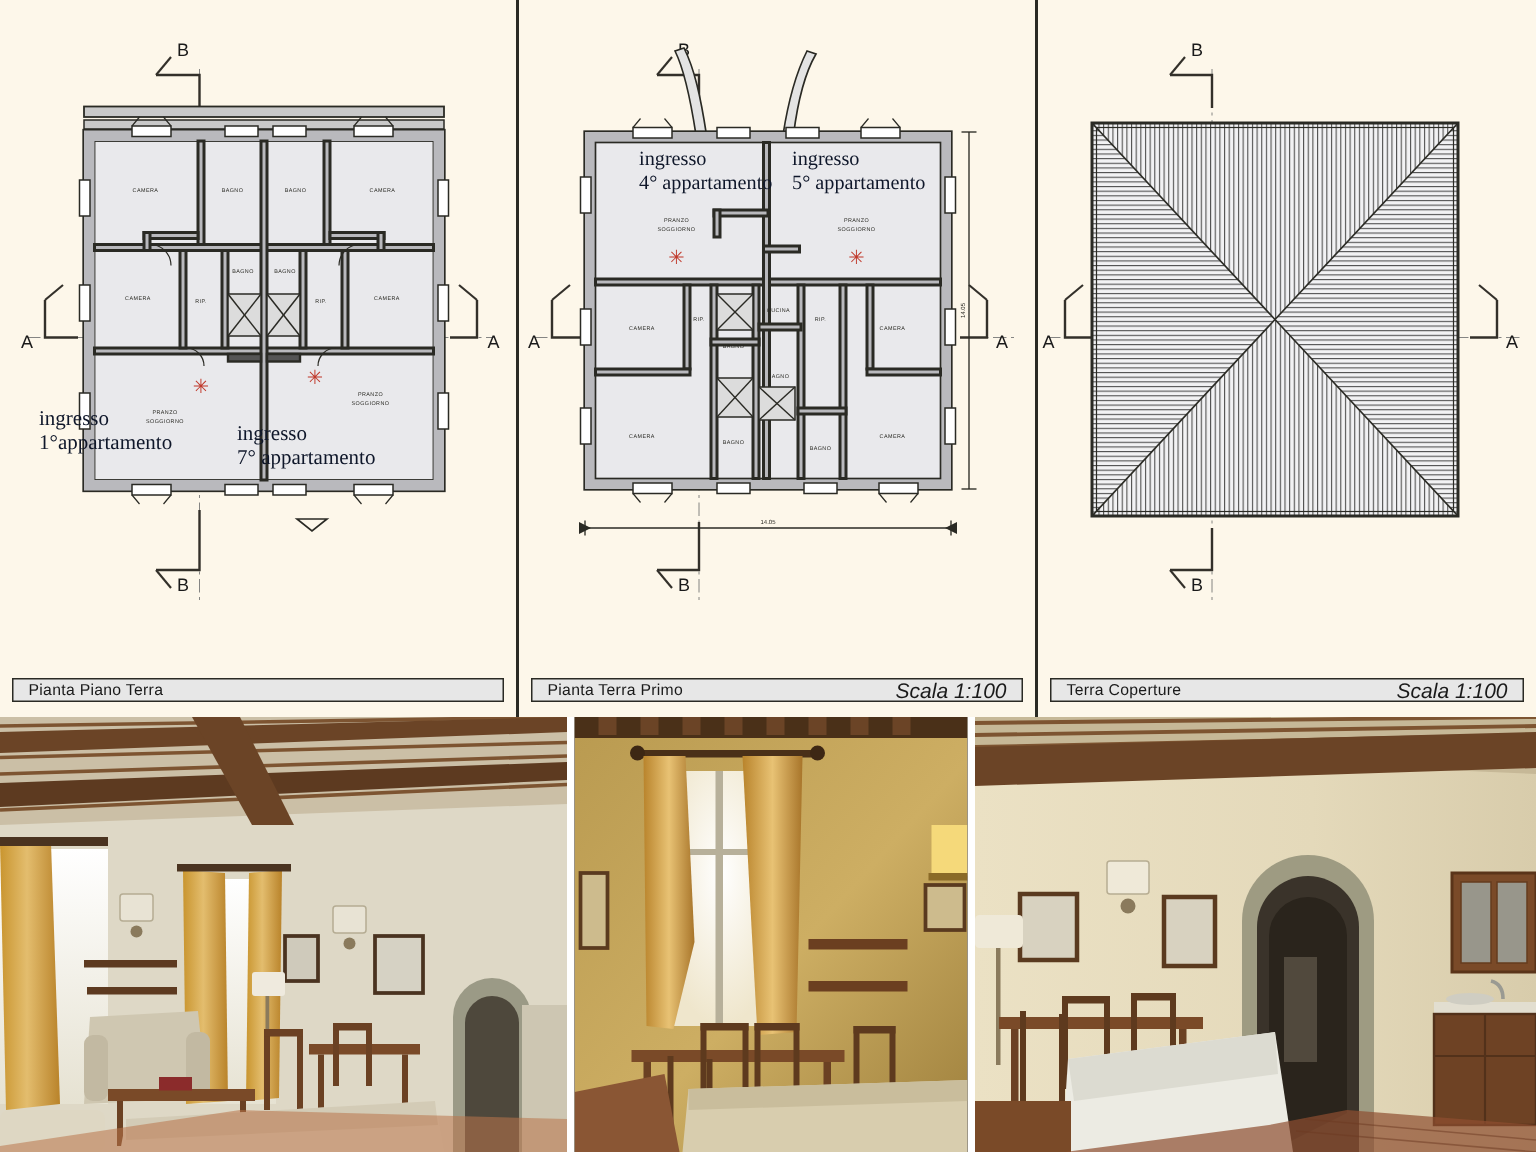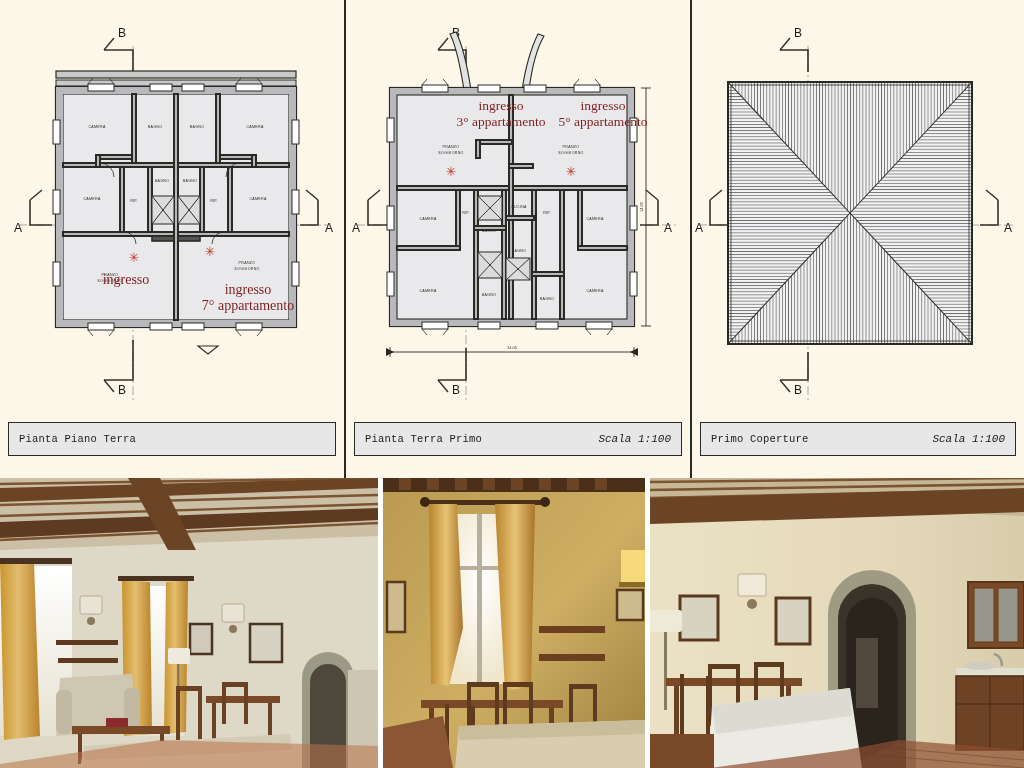--- a/index.html
+++ b/index.html
@@ -38,41 +38,41 @@
     position: absolute; left: 3px; top: 0; width: 2px; height: 478px;
     background: #2a2a24;
   }
   #sheet-frame-right {
     position: absolute; right: 3px; top: 0; width: 2px; height: 478px;
     background: #2a2a24;
   }
 
   
   .titleblock {
-    position: absolute; bottom: 22px; left: 8px; right: 8px;
-    height: 34px;
+    position: absolute; bottom: 10px; left: 8px; right: 8px;
+    height: 16px;
     background: #e7e7e7;
     border: 1.5px solid #2a2a24;
     display: flex; align-items: center;
     padding: 0 10px;
-    font-size: 10.5px; color: #1a1a1a; font-family: Liberation Mono, monospace;
+    font-size: 10.5px; color: #1a1a1a;
   }
   .tb-name { flex: 1; letter-spacing: .2px; }
-  .tb-scale { font-style: italic; font-size: 11px; }
+  .tb-scale { font-style: italic; font-size: 14px; }
 
   
   .dwg { position: absolute; left: 0; top: 0; width: 100%; height: 440px; }
   .dwg svg { display: block; }
 
   
   .redtext {
     position: absolute;
-    color: #7f1d1d;
+    color: #0f172a;
     font-family: "Liberation Serif", serif;
-    text-align: center;
+    text-align: left;
     white-space: nowrap;
     line-height: 1.15;
   }
 
   
   #photos {
     position: absolute; left: 0; top: 478px;
     width: 1024px; height: 290px;
     display: flex; gap: 5px;
     background: #ffffff;
@@ -222,20 +222,21 @@
 
         <g fill="#c0392b" font-size="13" font-family="Liberation Sans, sans-serif" text-anchor="middle">
           <text x="134" y="262">✳</text>
           <text x="210" y="256">✳</text>
         </g>
       </svg>
     </div>
 
     <div class="redtext" style="left:26px; top:272px; width:200px; font-size:14px;">
       <div>ingresso</div>
+      <div>1°appartamento</div>
     </div>
     <div class="redtext" style="left:158px; top:282px; width:180px; font-size:14px;">
       <div>ingresso</div>
       <div>7° appartamento</div>
     </div>
 
     <div class="titleblock">
       <span class="tb-name">Pianta Piano Terra</span>
       <span class="tb-scale"></span>
     </div>
@@ -376,21 +377,21 @@
           <line x1="300" y1="88" x2="300" y2="326"></line>
           <line x1="295" y1="88" x2="305" y2="88"></line>
           <line x1="295" y1="326" x2="305" y2="326"></line>
         </g>
         <text x="297" y="207" font-family="Liberation Sans, sans-serif" font-size="4" fill="#2a2a24" text-anchor="middle" transform="rotate(-90 297 207)">14.05</text>
       </svg>
     </div>
 
     <div class="redtext" style="left:80px; top:98px; width:150px; font-size:13.5px;">
       <div>ingresso</div>
-      <div>3° appartamento</div>
+      <div>4° appartamento</div>
     </div>
     <div class="redtext" style="left:182px; top:98px; width:150px; font-size:13.5px;">
       <div>ingresso</div>
       <div>5° appartamento</div>
     </div>
 
     <div class="titleblock">
       <span class="tb-name">Pianta Terra Primo</span>
       <span class="tb-scale">Scala 1:100</span>
     </div>
@@ -459,21 +460,21 @@
           <line x1="36" y1="344" x2="158" y2="213"></line>
           <line x1="280" y1="344" x2="158" y2="213"></line>
         </g>
 
         <rect x="36" y="82" width="244" height="262" fill="none" stroke="#2a2a24" stroke-width="2"></rect>
         <rect x="39" y="85" width="238" height="256" fill="none" stroke="#2a2a24" stroke-width="0.8"></rect>
       </svg>
     </div>
 
     <div class="titleblock">
-      <span class="tb-name">Primo Coperture</span>
+      <span class="tb-name">Terra Coperture</span>
       <span class="tb-scale">Scala 1:100</span>
     </div>
   </div>
 </div>
 
 <div id="photos">
 
   <div class="photo" id="photo-1">
     <svg viewBox="0 0 378 290" preserveAspectRatio="none">
       <defs>

